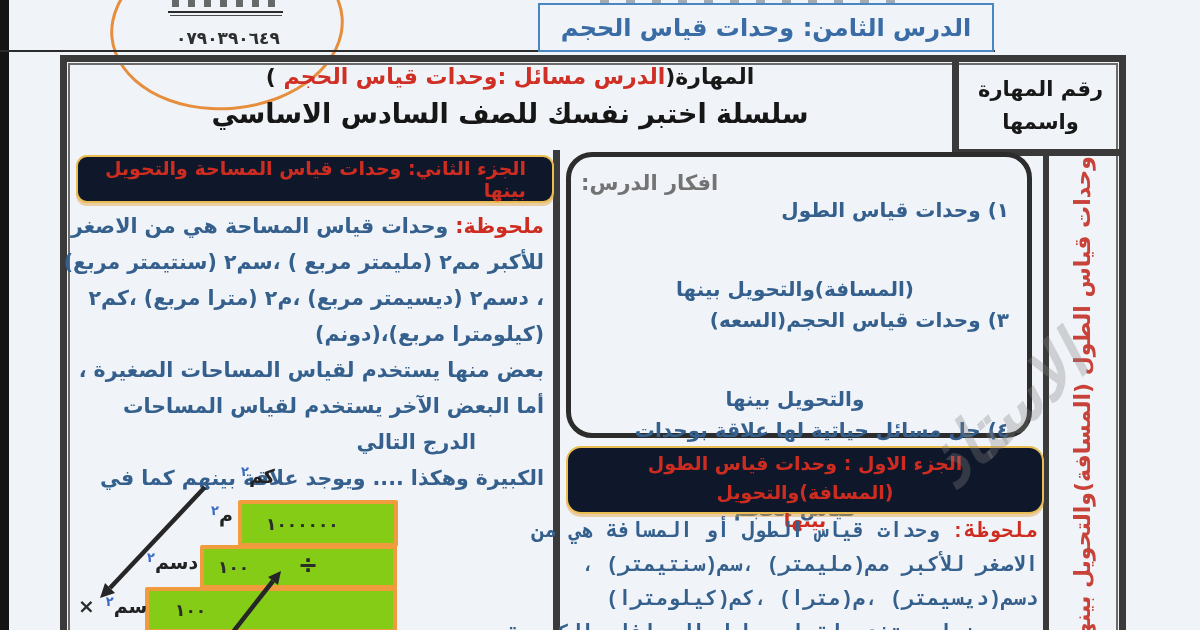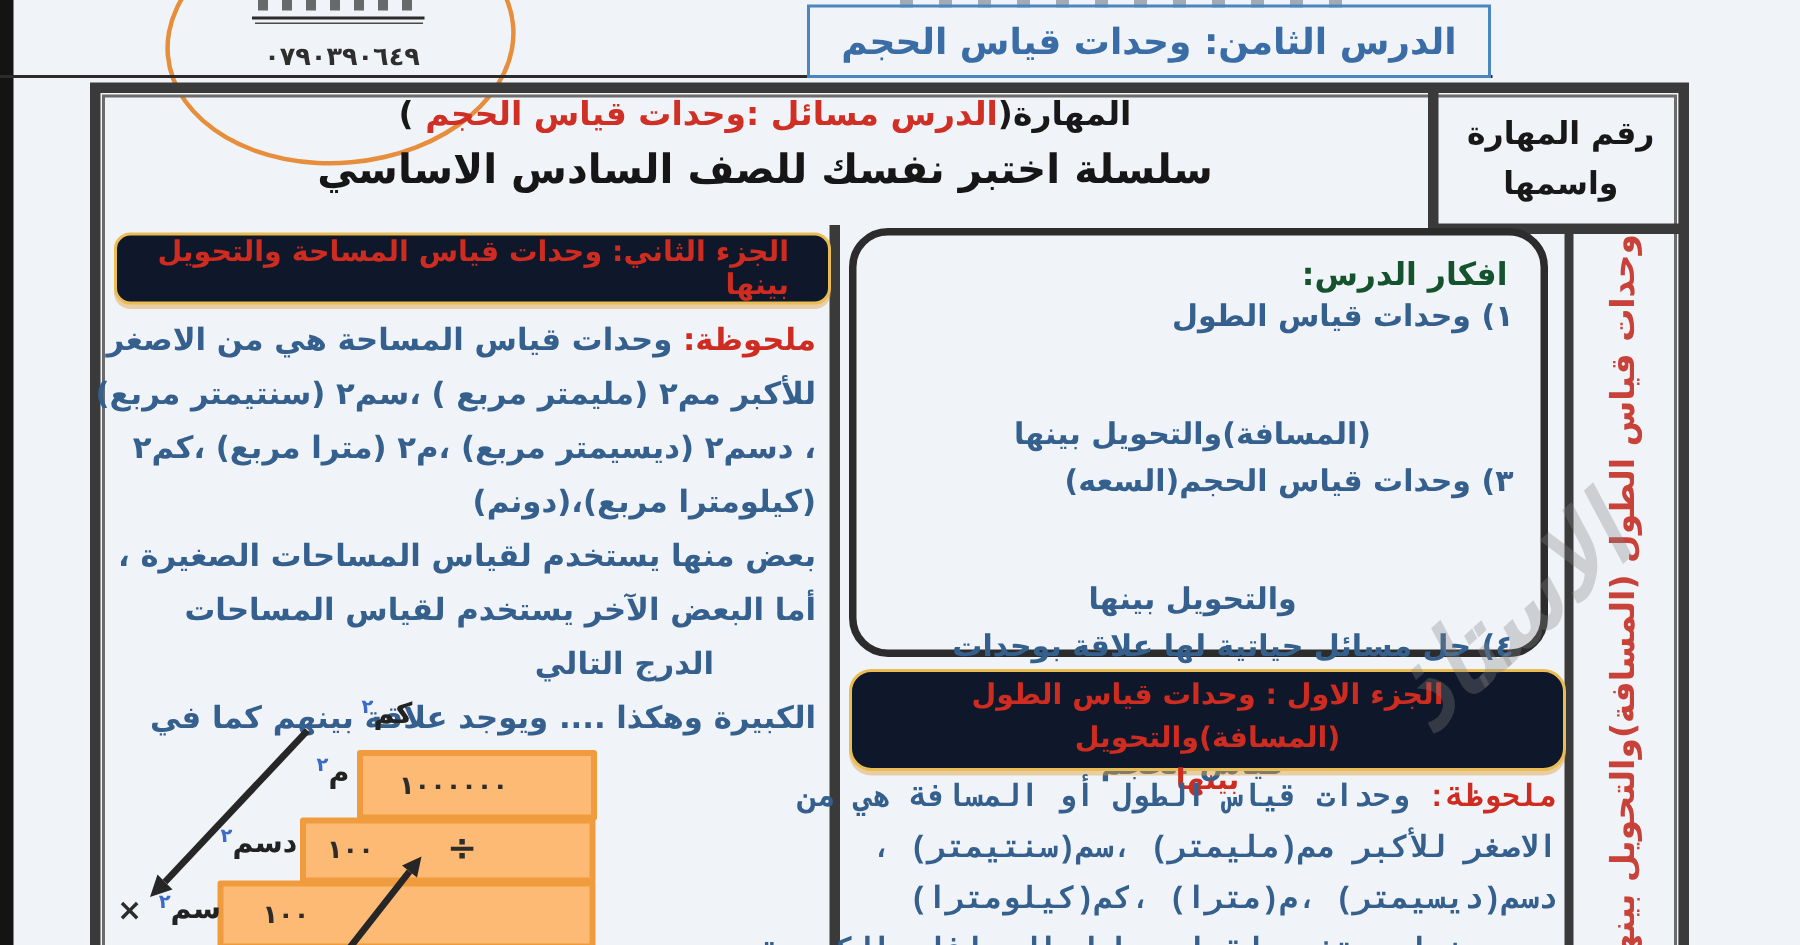--- a/index.html
+++ b/index.html
@@ -44,25 +44,25 @@
   .para{direction:rtl;color:#35608d;font-weight:bold;}
   .para .line{white-space:nowrap;text-align:right;}
   .para .red{color:#ce2c20;}
   .note2{left:78px;top:214px;width:466px;font-size:20.5px;}
   .note2 .line{height:36px;}
   .note2 .indent{padding-right:68px;}
   .note1{left:566px;top:518px;width:472px;font-size:20.5px;}
   .note1 .line{height:34px;font-family:Liberation Mono, monospace;}
   
   .ideas-box{left:566px;top:152px;width:466px;height:286px;border:5px solid #2c2c2c;border-radius:26px;direction:rtl;color:#35608d;font-weight:bold;padding:14px 18px 0 10px;box-sizing:border-box;}
-  .ideas-title{font-size:21px;text-align:right;padding-right:4px;color:#14532d;}
+  .ideas-title{font-size:21px;text-align:left;padding-right:4px;color:#737373;}
   .ideas-line{font-size:20px;line-height:31px;text-align:right;white-space:nowrap;}
   .ideas-line.center{text-align:center;margin-top:48px;}
   
-  .stair{border:4px solid #f09c3e;background:#fdba74;border-radius:2px;box-sizing:border-box;}
+  .stair{border:4px solid #f09c3e;background:#84cc16;border-radius:2px;box-sizing:border-box;}
   .stair-1{left:238px;top:500px;width:160px;height:47px;}
   .stair-2{left:200px;top:545px;width:197px;height:44px;}
   .stair-3{left:145px;top:587px;width:252px;height:46px;}
   .stair-val{position:absolute;direction:ltr;color:#2c2c2c;font-weight:bold;font-size:17px;letter-spacing:3px;top:50%;transform:translateY(-50%);}
   .stair-label{direction:rtl;font-size:19px;font-weight:bold;color:#222;white-space:nowrap;}
   .stair-label sup{font-size:13px;color:#3b6bc5;margin-left:1px;}
   .op{font-size:24px;font-weight:bold;color:#2c2c2c;}
   
   .side-strip{left:1049px;top:152px;width:66px;height:478px;overflow:hidden;}
   .side-rot{position:absolute;left:0;top:640px;width:640px;height:66px;transform:rotate(-90deg);transform-origin:0 0;direction:rtl;display:flex;align-items:center;}

